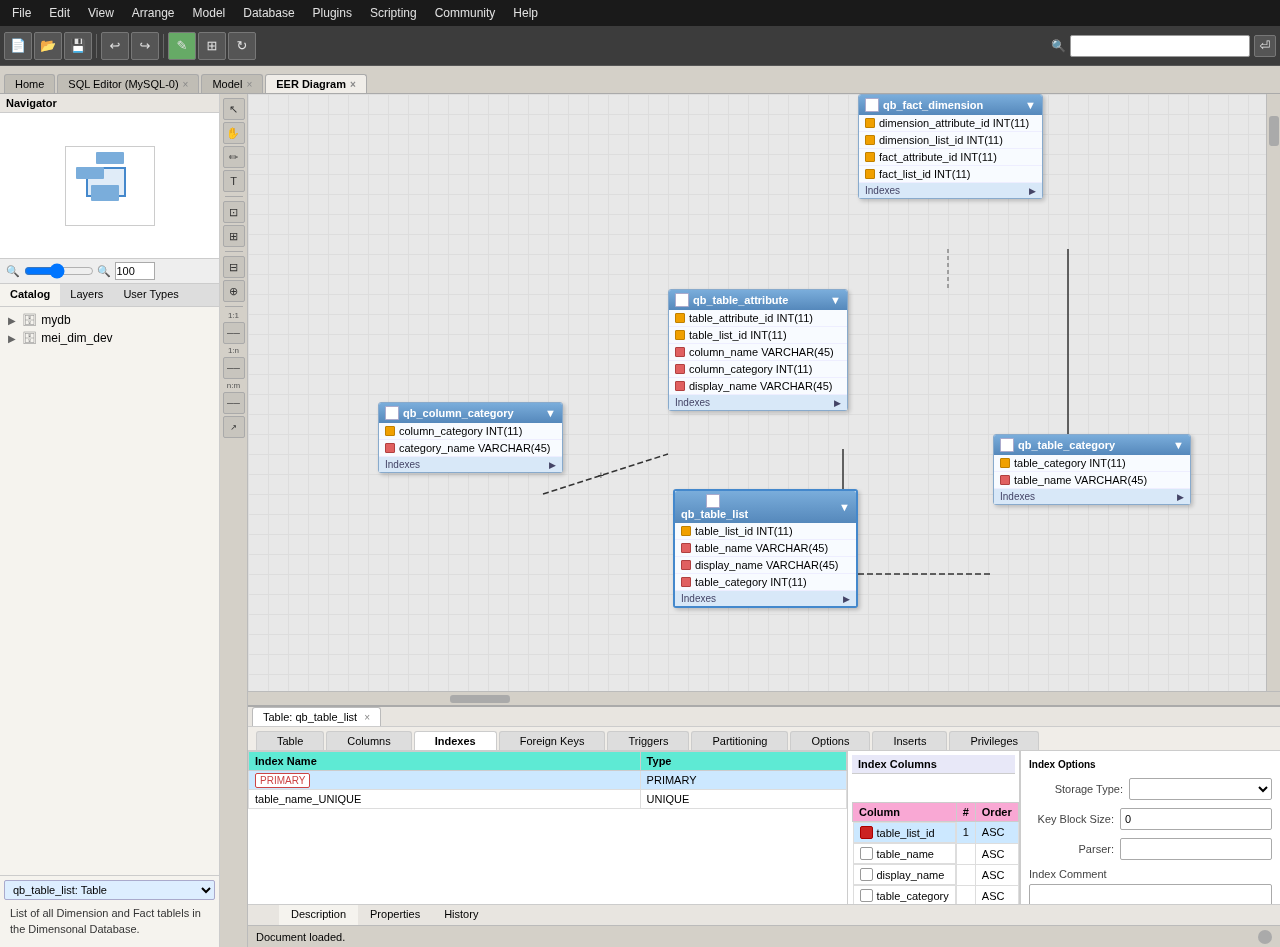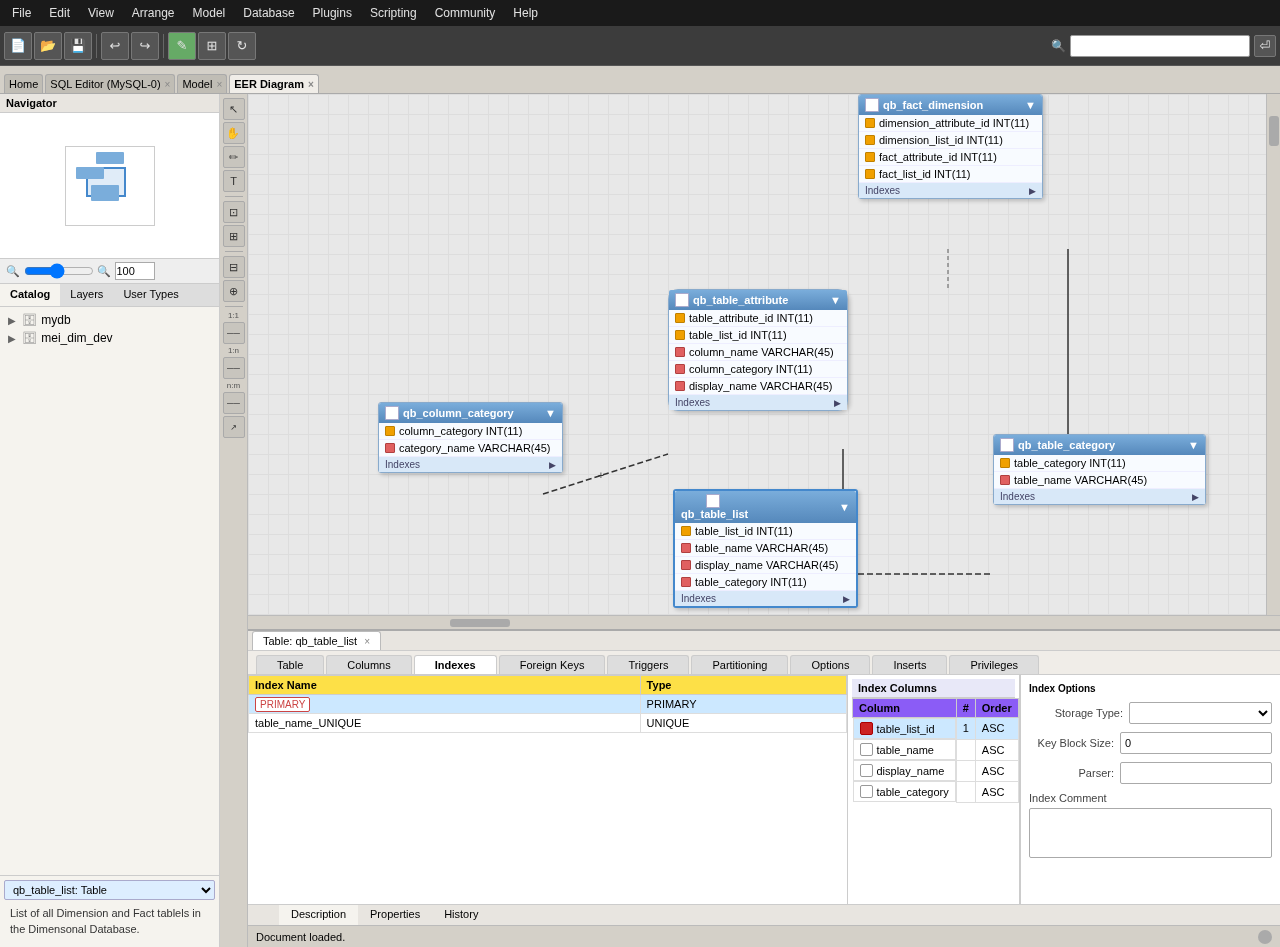--- a/index.html
+++ b/index.html
@@ -11,21 +11,21 @@
 
     
     #toolbar { background: #3c3c3c; height: 40px; display: flex; align-items: center; padding: 2px 4px; gap: 2px; border-bottom: 1px solid #555; }
     .toolbar-btn { width: 28px; height: 28px; background: #555; border: 1px solid #777; border-radius: 2px; cursor: pointer; display: flex; align-items: center; justify-content: center; color: #e0e0e0; font-size: 13px; }
     .toolbar-sep { width: 1px; height: 24px; background: #666; margin: 0 2px; }
     .toolbar-search { margin-left: auto; display: flex; align-items: center; gap: 4px; }
     .toolbar-search input { width: 180px; height: 22px; background: #f5f5f5; border: 1px solid #999; border-radius: 2px; padding: 0 4px; font-size: 11px; }
 
     
     #tabs { background: #d4d0c8; display: flex; align-items: flex-end; padding: 0 4px; border-bottom: 1px solid #aaa; height: 28px; }
-    .tab { background: #c0bdb5; border: 1px solid #aaa; border-bottom: none; padding: 3px 4px; cursor: pointer; font-size: 11px; margin-right: 2px; border-radius: 3px 3px 0 0; display: flex; align-items: center; gap: 4px; }
+    .tab { background: #c0bdb5; border: 1px solid #aaa; border-bottom: none; padding: 3px 10px; cursor: pointer; font-size: 11px; margin-right: 2px; border-radius: 3px 3px 0 0; display: flex; align-items: center; gap: 4px; }
     .tab.active { background: #f0ede8; font-weight: bold; }
     .tab .close { color: #888; cursor: pointer; font-size: 10px; }
 
     
     #main { display: flex; height: calc(947px - 26px - 40px - 28px); }
 
     
     #left-panel { width: 220px; background: #f5f3ee; border-right: 1px solid #ccc; display: flex; flex-direction: column; }
 
     
@@ -73,44 +73,44 @@
     .expand-arrow { font-size: 9px; }
 
     
     #connections-svg { position: absolute; top: 0; left: 0; width: 100%; height: 100%; pointer-events: none; }
 
     
     #diagram-hscroll { height: 14px; background: #d4d0c8; border-top: 1px solid #bbb; display: flex; align-items: center; }
     #diagram-vscroll { width: 14px; background: #d4d0c8; border-left: 1px solid #bbb; }
 
     
-    #bottom-panel { height: 318px; border-top: 2px solid #aaa; background: white; display: flex; flex-direction: column; }
+    #bottom-panel { height: 242px; border-top: 2px solid #aaa; background: white; display: flex; flex-direction: column; }
     #bottom-tabs-bar { display: flex; background: #e8e5e0; border-bottom: 1px solid #ccc; padding: 0 4px; align-items: flex-end; }
     .bottom-tab { padding: 3px 10px; font-size: 11px; cursor: pointer; background: #d4d0c8; border: 1px solid #bbb; border-bottom: none; margin-right: 2px; border-radius: 3px 3px 0 0; }
     .bottom-tab.active { background: white; }
     .bottom-tab .close { color: #888; font-size: 10px; margin-left: 4px; }
     #bottom-content { flex: 1; display: flex; flex-direction: column; overflow: hidden; }
 
     
     #table-editor-tabs { display: flex; background: #f0ede8; border-bottom: 1px solid #ccc; padding: 4px 8px 0; gap: 2px; }
     .te-tab { padding: 3px 20px; font-size: 11px; cursor: pointer; border: 1px solid #ccc; border-bottom: none; border-radius: 3px 3px 0 0; background: #ddd; }
     .te-tab.active { background: white; font-weight: bold; }
 
     
     #indexes-content { flex: 1; display: flex; overflow: hidden; }
     #indexes-left { width: 600px; border-right: 1px solid #ccc; display: flex; flex-direction: column; }
     #indexes-table { flex: 1; overflow-y: auto; }
     .idx-table { width: 100%; border-collapse: collapse; font-size: 11px; }
-    .idx-table th { background: #fde047; border: 1px solid #ccc; padding: 3px 6px; text-align: left; }
+    .idx-table th { background: #5eead4; border: 1px solid #ccc; padding: 3px 6px; text-align: left; }
     .idx-table td { border: 1px solid #ddd; padding: 3px 6px; }
     .idx-table tr.selected td { background: #cce8ff; }
     .idx-badge { background: #fff; border: 1px solid #cc4444; color: #cc4444; padding: 1px 4px; font-size: 10px; border-radius: 2px; }
-    #index-columns-area { flex: 1; padding: 4px; }
+    #index-columns-area { flex: 1; padding: 4px; gap: 28px; }
     .ic-table { width: 100%; border-collapse: collapse; font-size: 11px; }
-    .ic-table th { background: #8b5cf6; border: 1px solid #ccc; padding: 3px 6px; text-align: left; }
+    .ic-table th { background: #f9a8d4; border: 1px solid #ccc; padding: 3px 6px; text-align: left; }
     .ic-table td { border: 1px solid #ddd; padding: 3px 6px; }
     .ic-table tr.selected td { background: #cce8ff; }
     .check-red { width: 13px; height: 13px; background: #cc2222; border: 1px solid #aa0000; display: inline-block; border-radius: 2px; }
     .check-empty { width: 13px; height: 13px; background: white; border: 1px solid #999; display: inline-block; border-radius: 2px; }
 
     #index-options-area { width: 260px; border-left: 1px solid #ccc; padding: 8px; font-size: 11px; }
     .io-row { display: flex; align-items: center; margin-bottom: 8px; }
     .io-label { width: 100px; text-align: right; padding-right: 6px; color: #444; }
     .io-input { flex: 1; height: 22px; border: 1px solid #aaa; border-radius: 2px; padding: 0 4px; font-size: 11px; background: white; }
     .io-select { flex: 1; height: 22px; border: 1px solid #aaa; border-radius: 2px; padding: 0 4px; font-size: 11px; background: white; }
@@ -298,21 +298,21 @@
             <div class="eer-field">
               <span class="field-key key-pk"></span>
               <span>fact_list_id INT(11)</span>
             </div>
             <div class="eer-indexes">
               <span>Indexes</span>
               <span class="expand-arrow">▶</span>
             </div>
           </div>
 
-          <div class="eer-table" style="left:420px;top:195px;width:153px;border-radius:10px;">
+          <div class="eer-table" style="left:420px;top:195px;width:153px;">
             <div class="eer-table-header">
               <div style="display:flex;align-items:center;">
                 <span class="tbl-icon"></span>
                 <span>qb_table_attribute</span>
               </div>
               <span>▼</span>
             </div>
             <div class="eer-field">
               <span class="field-key key-pk"></span>
               <span>table_attribute_id INT(11)</span>
@@ -384,21 +384,21 @@
             <div class="eer-field">
               <span class="field-key key-fk"></span>
               <span>table_category INT(11)</span>
             </div>
             <div class="eer-indexes">
               <span>Indexes</span>
               <span class="expand-arrow">▶</span>
             </div>
           </div>
 
-          <div class="eer-table" style="left:745px;top:340px;width:213px;">
+          <div class="eer-table" style="left:745px;top:340px;width:198px;">
             <div class="eer-table-header">
               <div style="display:flex;align-items:center;">
                 <span class="tbl-icon"></span>
                 <span>qb_table_category</span>
               </div>
               <span>▼</span>
             </div>
             <div class="eer-field">
               <span class="field-key key-pk"></span>
               <span>table_category INT(11)</span>

